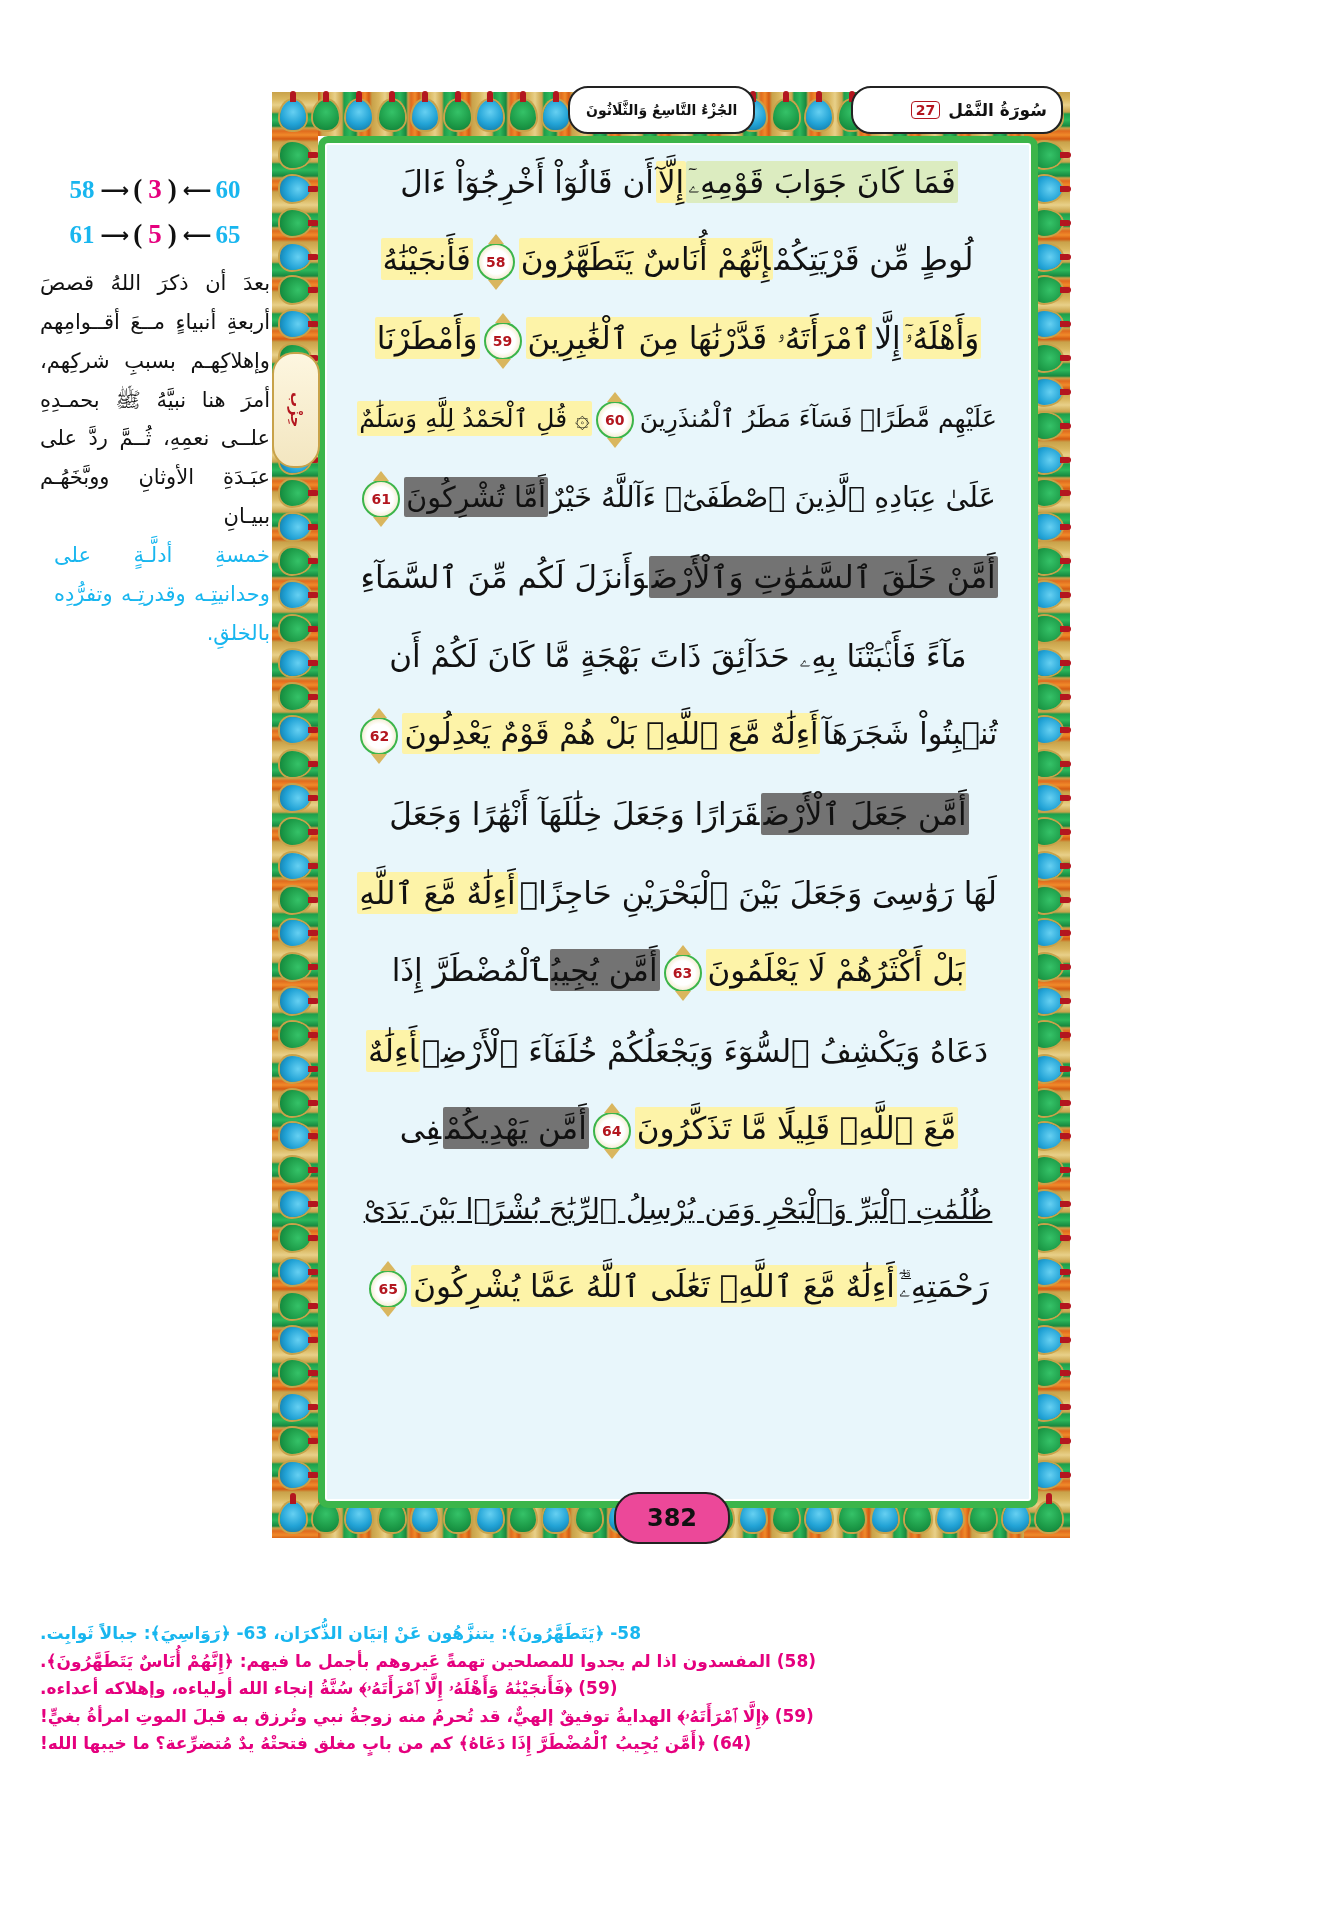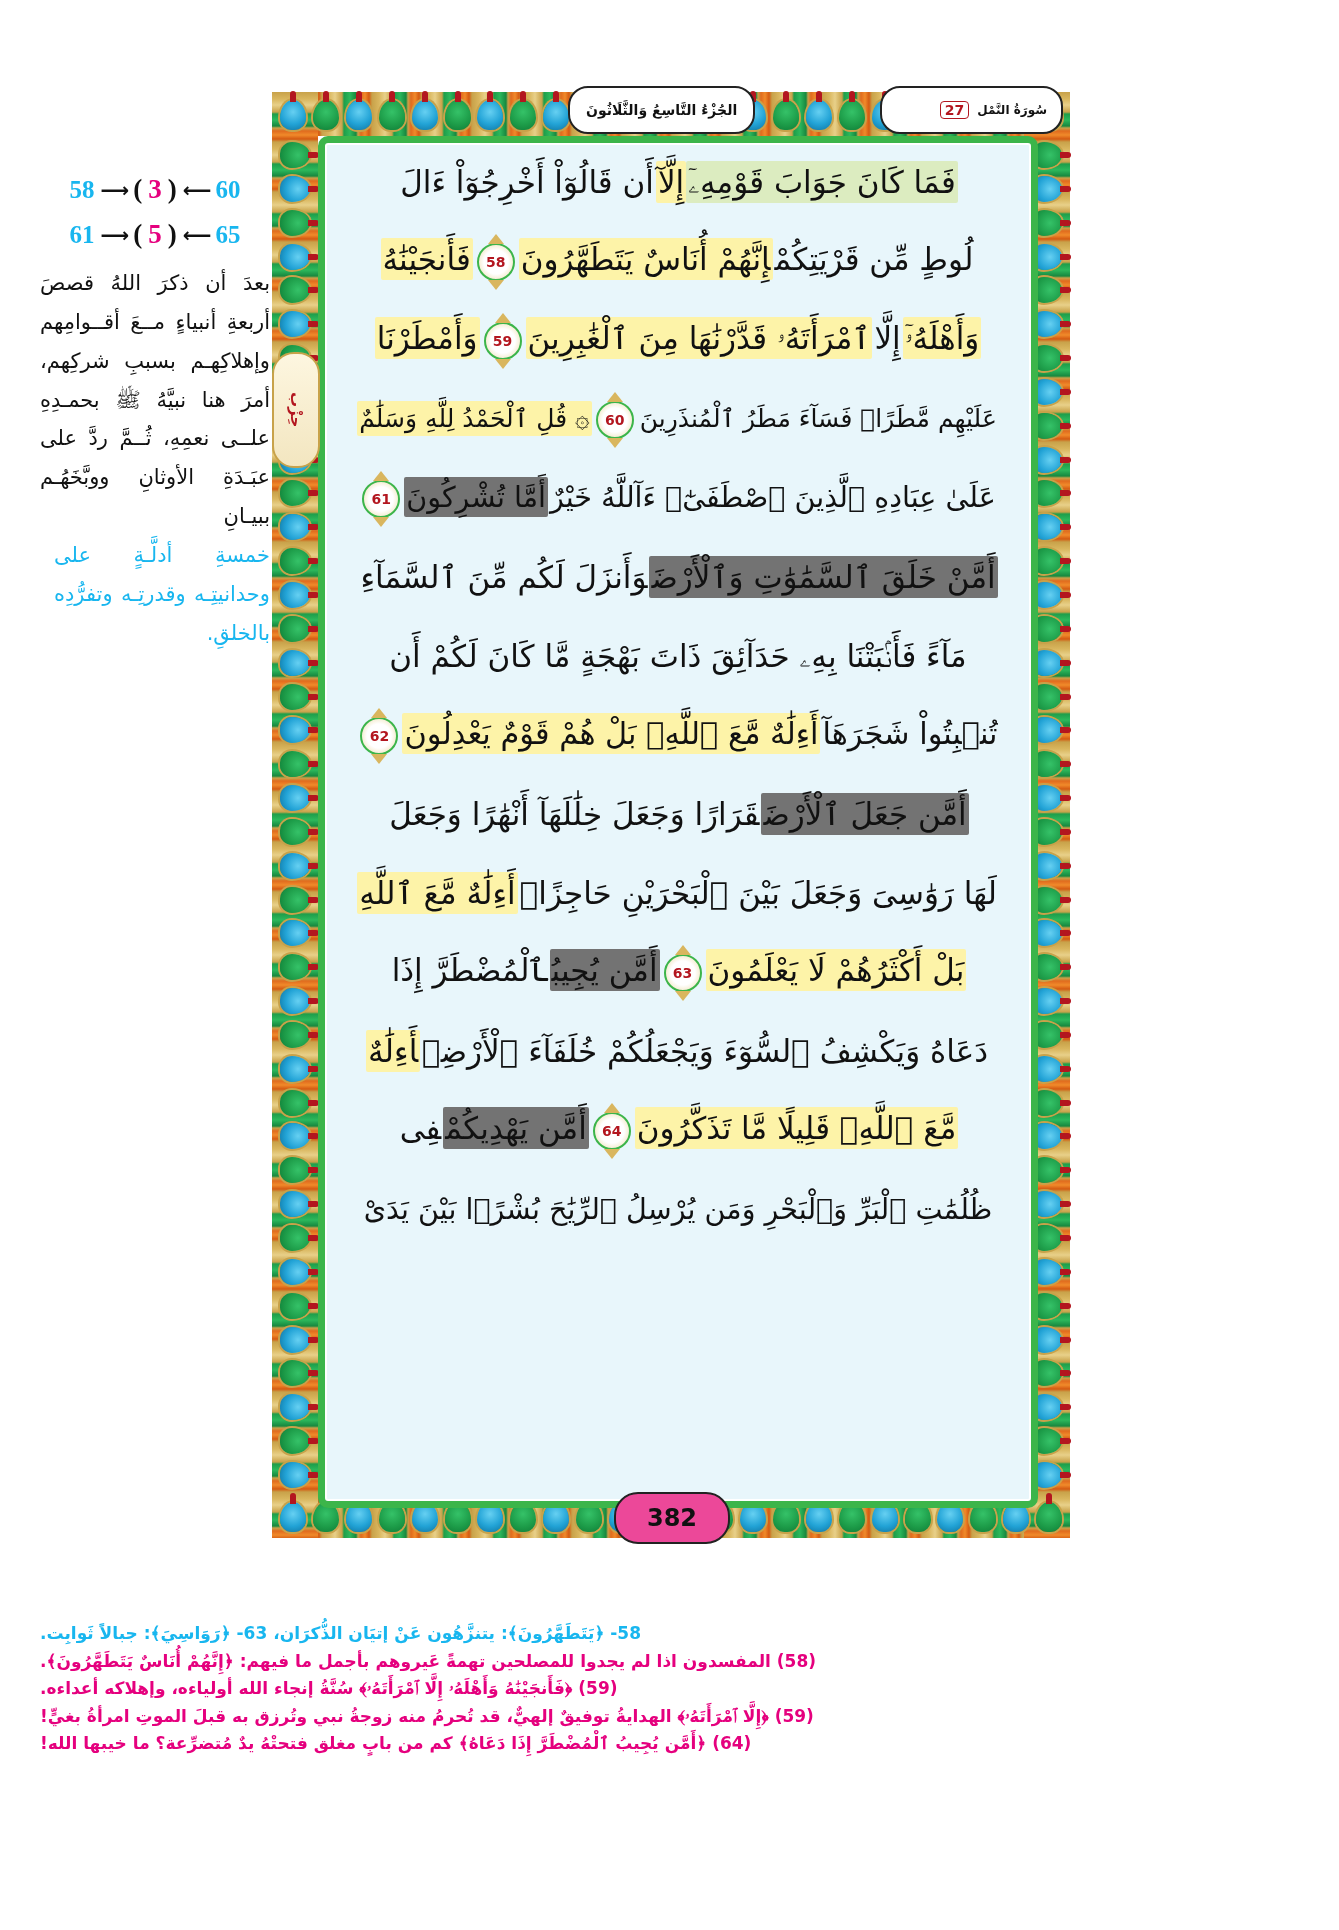--- a/index.html
+++ b/index.html
@@ -64,21 +64,21 @@
   .ayah::before,.ayah::after{content:"";position:absolute;left:50%;
       transform:translateX(-50%);width:0;height:0;
       border-left:8px solid transparent;border-right:8px solid transparent;}
   .ayah::before{top:-11px;border-bottom:10px solid #d9b65e;}
   .ayah::after{bottom:-11px;border-top:10px solid #d9b65e;}
 
   
   #surah-cartouche{position:absolute;right:276px;top:86px;height:40px;
       display:flex;align-items:center;gap:8px;padding:2px 14px;
       background:#ffffff;border:2px solid #222;border-radius:20px;z-index:6;}
-  #surah-cartouche .sname{font-size:12px;color:#111;font-weight:bold;}
+  #surah-cartouche .sname{font-size:17px;color:#111;font-weight:bold;}
   #surah-cartouche .snum{font-size:14px;color:#b3161f;font-weight:bold;
       border:1.5px solid #b3161f;border-radius:4px;padding:0 4px;margin-left:44px;}
 
   
   #juz-cartouche{position:absolute;left:568px;top:86px;height:40px;
       display:flex;align-items:center;justify-content:center;padding:2px 16px;
       background:#ffffff;border:2px solid #222;border-radius:20px;z-index:6;
       font-size:14px;color:#111;font-weight:bold;white-space:nowrap;}
 
   
@@ -309,21 +309,24 @@
         <div class="qrow">
           <div class="qline" style="font-size: 31px;"><span class="seg hl-yellow">بَلْ أَكْثَرُهُمْ لَا يَعْلَمُونَ</span><span class="ayah">63</span><span class="seg hl-pink">أَمَّن يُجِيبُ</span><span class="seg hl-none">ٱلْمُضْطَرَّ إِذَا</span></div>
         </div>
         <div class="qrow">
           <div class="qline" style="font-size: 31px;"><span class="seg hl-none">دَعَاهُ وَيَكْشِفُ ٱلسُّوٓءَ وَيَجْعَلُكُمْ خُلَفَآءَ ٱلْأَرْضِۗ</span><span class="seg hl-yellow">أَءِلَٰهٌ</span></div>
         </div>
         <div class="qrow">
           <div class="qline" style="font-size: 31px;"><span class="seg hl-yellow">مَّعَ ٱللَّهِۚ قَلِيلًا مَّا تَذَكَّرُونَ</span><span class="ayah">64</span><span class="seg hl-pink">أَمَّن يَهْدِيكُمْ</span><span class="seg hl-none">فِى</span></div>
         </div>
         <div class="qrow">
-          <div class="qline" style="font-size: 28.6px;"><span class="seg hl-none">ظُلُمَٰتِ ٱلْبَرِّ وَٱلْبَحْرِ وَمَن يُرْسِلُ ٱلرِّيَٰحَ بُشْرًۢا بَيْنَ يَدَىْ</span></div>
+          <div class="qline" style="font-size: 28.6px; text-decoration: underline;"><span class="seg hl-none">ظُلُمَٰتِ ٱلْبَرِّ وَٱلْبَحْرِ وَمَن يُرْسِلُ ٱلرِّيَٰحَ بُشْرًۢا بَيْنَ يَدَىْ</span></div>
+        </div>
+        <div class="qrow">
+          <div class="qline" style="font-size: 31px;"><span class="seg hl-none">رَحْمَتِهِۦٓۗ</span><span class="seg hl-yellow">أَءِلَٰهٌ مَّعَ ٱللَّهِۚ تَعَٰلَى ٱللَّهُ عَمَّا يُشْرِكُونَ</span><span class="ayah">65</span></div>
         </div>
       </div>
   </div>
 
   <div id="page-number">382</div>
 
   <div id="sidebar">
       <div class="side-head">
         <span class="vnum">60</span>
         <span class="arrow">⟵</span>

